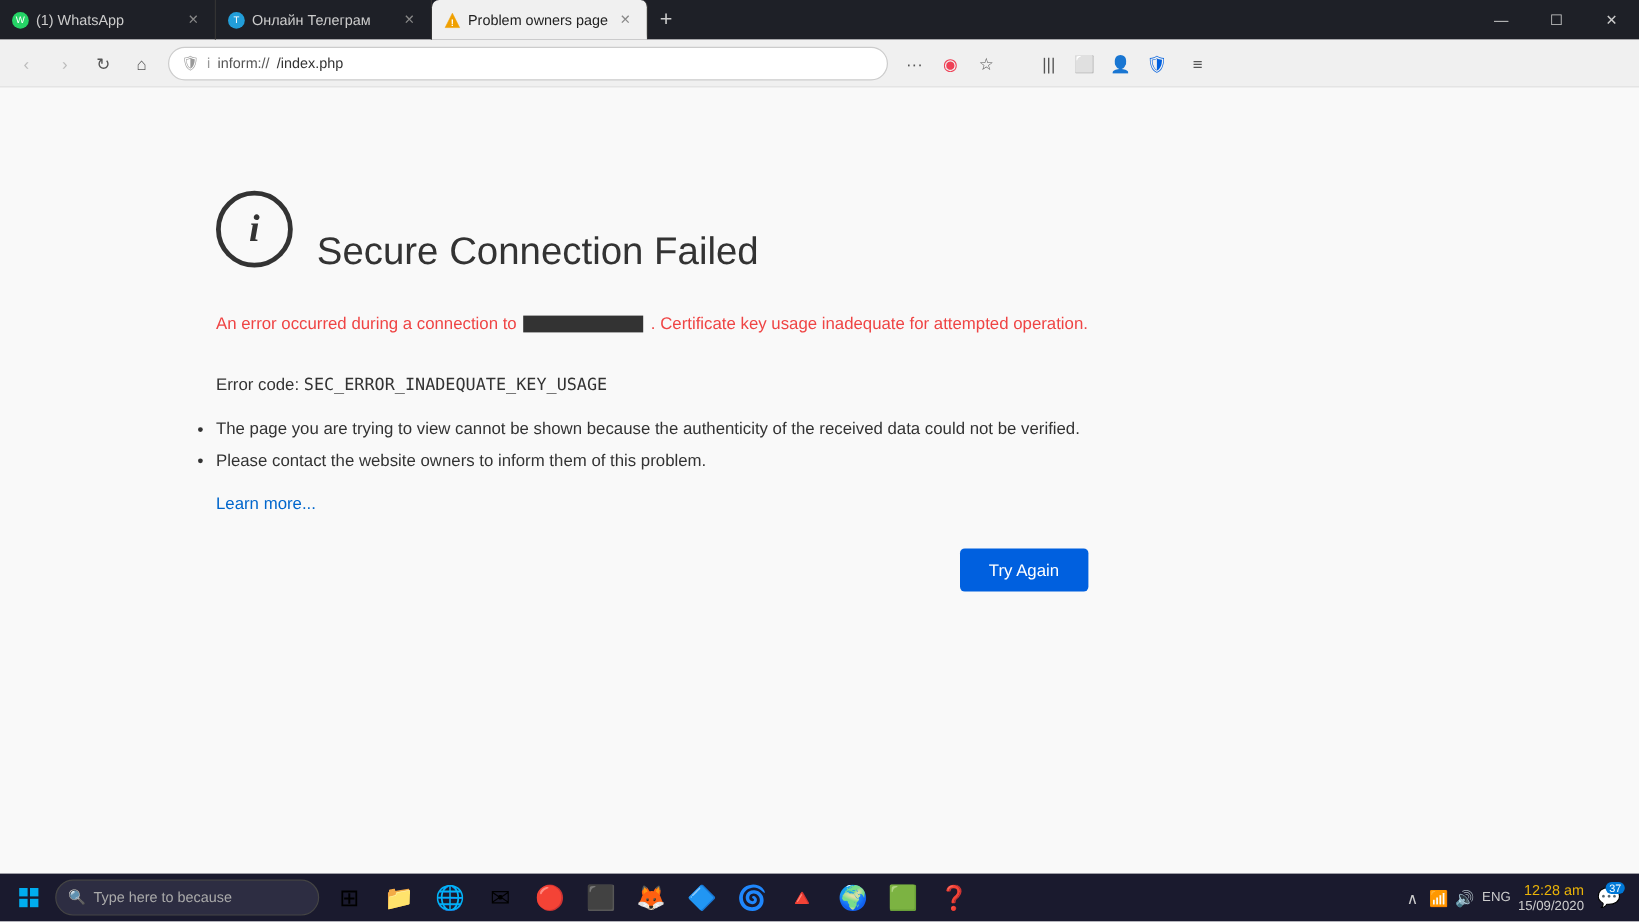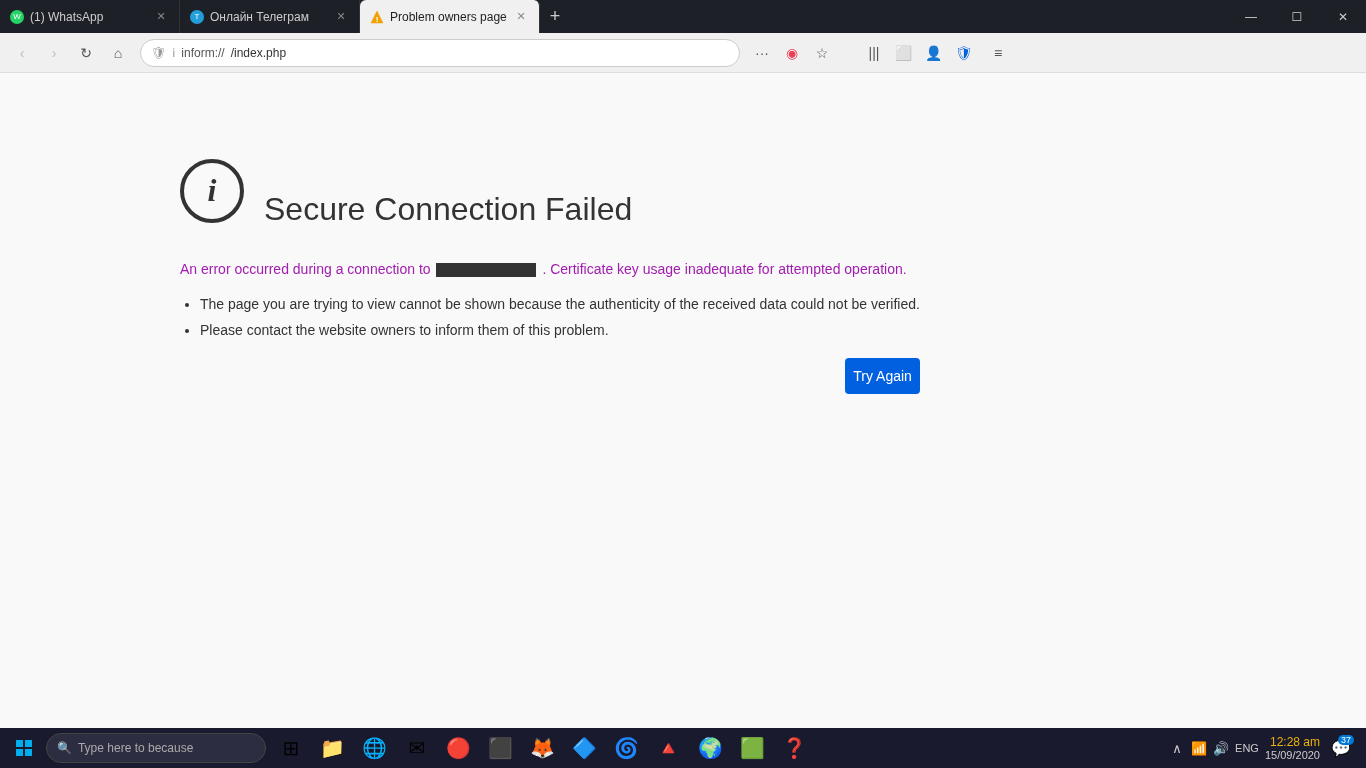--- a/index.html
+++ b/index.html
@@ -185,35 +185,34 @@
       font-family: Georgia, serif;
     }
     .error-title {
       font-size: 32px;
       font-weight: 300;
       color: #333;
       margin-top: 38px;
     }
     .error-desc {
       font-size: 14px;
-      color: #a21caf;
+      color: #ef4444;
       line-height: 1.6;
-      margin-bottom: 16px;
+      margin-bottom: 32px;
     }
     .error-code {
       font-size: 14px;
       color: #333;
       margin-bottom: 20px;
     }
     .error-code-value {
       font-family: monospace;
       color: #333;
     }
     .error-list {
-      margin-left: 20px;
       margin-bottom: 20px;
     }
     .error-list li {
       font-size: 14px;
       color: #333;
       margin-bottom: 10px;
       list-style: disc;
     }
     .learn-more {
       color: #0066cc;
@@ -225,21 +224,21 @@
     .try-again-container {
       display: flex;
       justify-content: flex-end;
       margin-right: 0;
       width: 100%;
     }
     .try-again-btn {
       background: #0060df;
       color: white;
       border: none;
-      padding: 10px 8px;
+      padding: 10px 24px;
       font-size: 14px;
       border-radius: 4px;
       cursor: pointer;
       font-weight: 500;
     }
 
     
     .taskbar {
       position: absolute;
       bottom: 0;
@@ -487,26 +486,31 @@
       </div>
       <h1 class="error-title">Secure Connection Failed</h1>
     </div>
 
     <p class="error-desc">
       <span>An error occurred during a connection to</span>
       <span class="redacted"></span>
       <span>. Certificate key usage inadequate for attempted operation.</span>
     </p>
 
+    <p class="error-code">
+      <span>Error code:</span>
+      <span class="error-code-value">SEC_ERROR_INADEQUATE_KEY_USAGE</span>
+    </p>
 
     <ul class="error-list">
       <li>The page you are trying to view cannot be shown because the authenticity of the received data could not be verified.</li>
       <li>Please contact the website owners to inform them of this problem.</li>
     </ul>
 
+    <a class="learn-more" href="#">Learn more...</a>
 
     <div class="try-again-container">
       <button class="try-again-btn">Try Again</button>
     </div>
   </div>
 </div>
 
 <div class="taskbar">
 
   <div class="start-btn">

